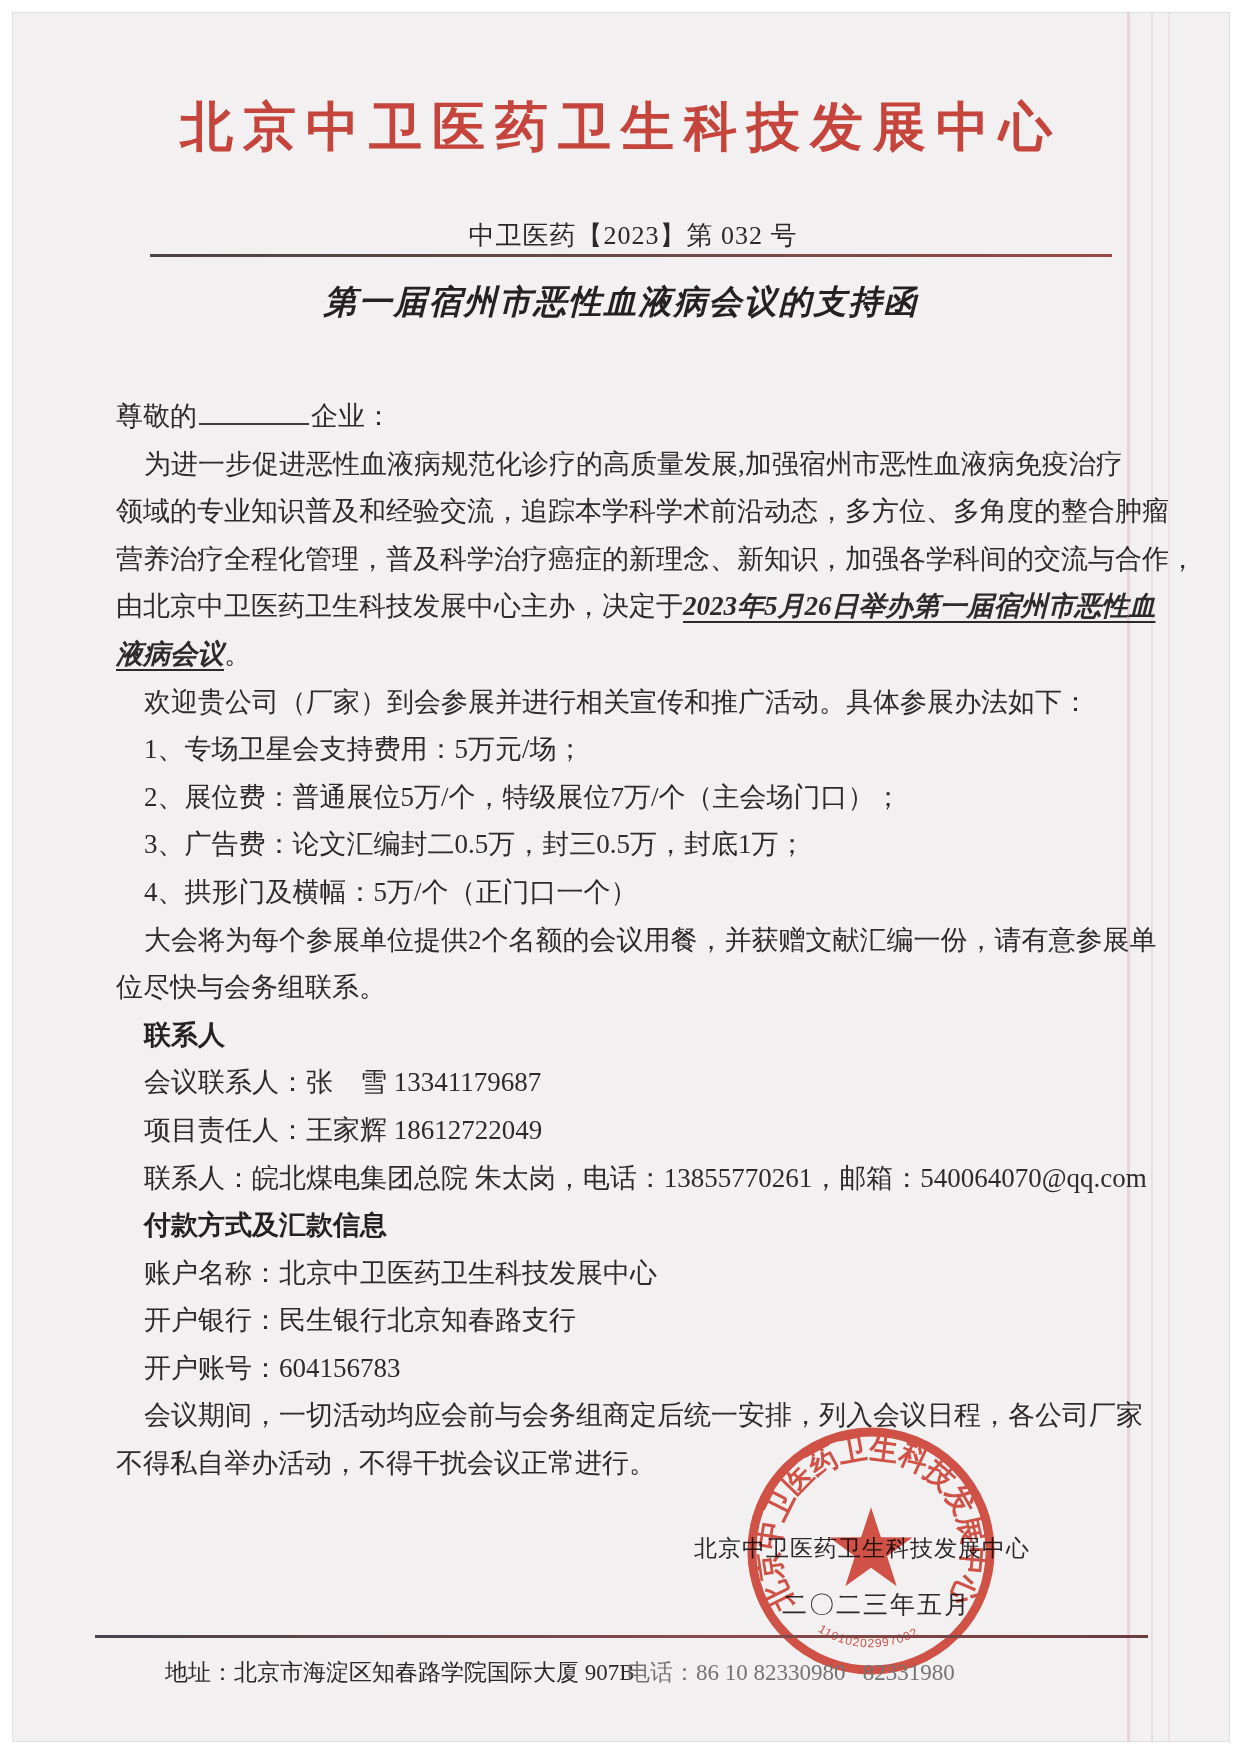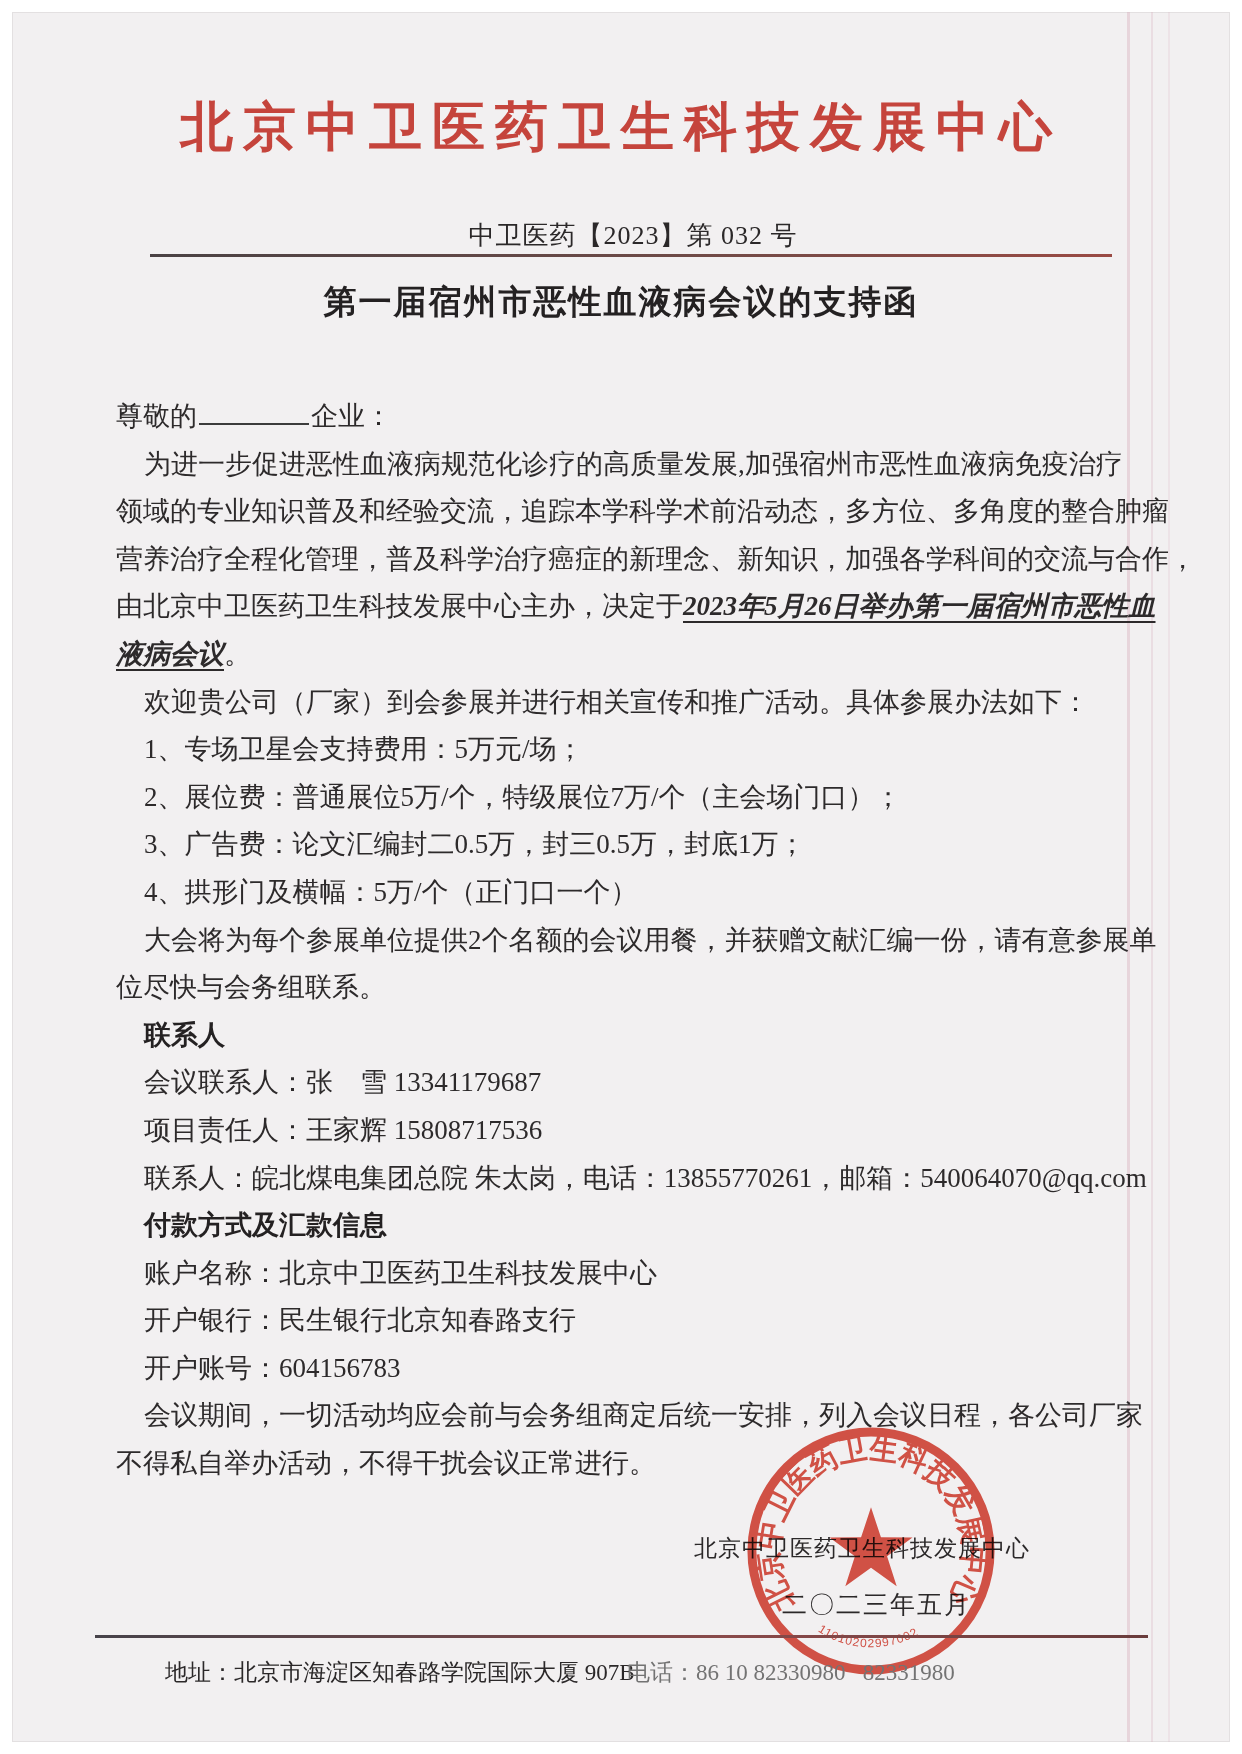--- a/index.html
+++ b/index.html
@@ -13,21 +13,21 @@
   .s3{left:1168px;width:2px;background:rgba(216,172,188,.18);}
 
   .org-title{position:absolute;top:92px;left:0;width:1242px;text-align:center;
              font-size:53px;font-weight:bold;letter-spacing:10px;color:#c5443c;}
   .doc-no{position:absolute;top:218px;left:0;width:1242px;text-align:center;
           font-size:26px;letter-spacing:1px;color:#2b2829;padding-left:12px;}
   .rule{position:absolute;top:254px;left:150px;width:962px;height:3px;
         background:linear-gradient(90deg,#4a4244 0%,#6e4a47 55%,#9a4a44 100%);}
   .letter-title{position:absolute;top:280px;left:0;width:1242px;text-align:center;
                 font-family:"Liberation Sans","DejaVu Sans",sans-serif;
-                font-size:33px;font-weight:bold;letter-spacing:2px;color:#242122;}
+                font-size:33px;font-weight:bold;letter-spacing:2px;color:#242122;font-style:italic;}
 
   .body{position:absolute;top:393px;left:116px;width:1010px;font-size:27px;}
   .ln{line-height:47.6px;white-space:nowrap;margin:0;}
   .ind{text-indent:28px;}
   .mk{font-weight:bold;text-decoration:underline;text-underline-offset:6px;
       text-decoration-thickness:2px;font-style:italic;}
   .hd{font-family:Liberation Serif, serif;font-weight:bold;color:#242122;}
   .blank{display:inline-block;width:110px;height:1em;border-bottom:2px solid #3c3c3c;
          vertical-align:baseline;margin:0 2px;}
 
@@ -71,21 +71,21 @@
   <p class="ln ind">1、专场卫星会支持费用：5万元/场；</p>
   <p class="ln ind">2、展位费：普通展位5万/个，特级展位7万/个（主会场门口）；</p>
   <p class="ln ind">3、广告费：论文汇编封二0.5万，封三0.5万，封底1万；</p>
   <p class="ln ind">4、拱形门及横幅：5万/个（正门口一个）</p>
 
   <p class="ln ind">大会将为每个参展单位提供2个名额的会议用餐，并获赠文献汇编一份，请有意参展单</p>
   <p class="ln">位尽快与会务组联系。</p>
 
   <p class="ln ind hd">联系人</p>
   <p class="ln ind">会议联系人：张　雪 13341179687</p>
-  <p class="ln ind">项目责任人：王家辉 15808717536</p>
+  <p class="ln ind">项目责任人：王家辉 18612722049</p>
   <p class="ln ind">联系人：皖北煤电集团总院 朱太岗，电话：13855770261，邮箱：540064070@qq.com</p>
 
   <p class="ln ind hd">付款方式及汇款信息</p>
   <p class="ln ind">账户名称：北京中卫医药卫生科技发展中心</p>
   <p class="ln ind">开户银行：民生银行北京知春路支行</p>
   <p class="ln ind">开户账号：604156783</p>
 
   <p class="ln ind">会议期间，一切活动均应会前与会务组商定后统一安排，列入会议日程，各公司厂家</p>
   <p class="ln">不得私自举办活动，不得干扰会议正常进行。</p>
 </div>

